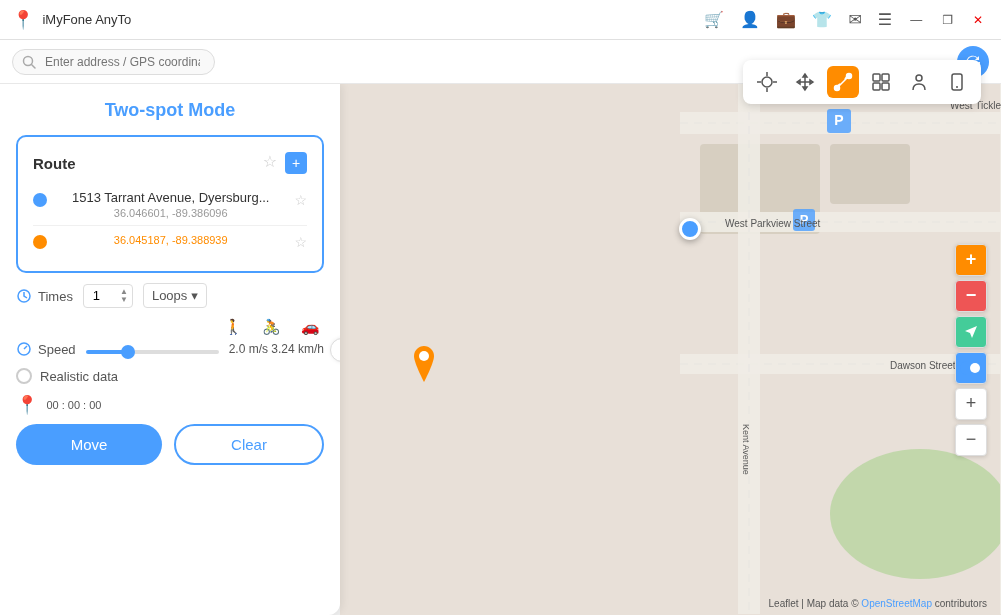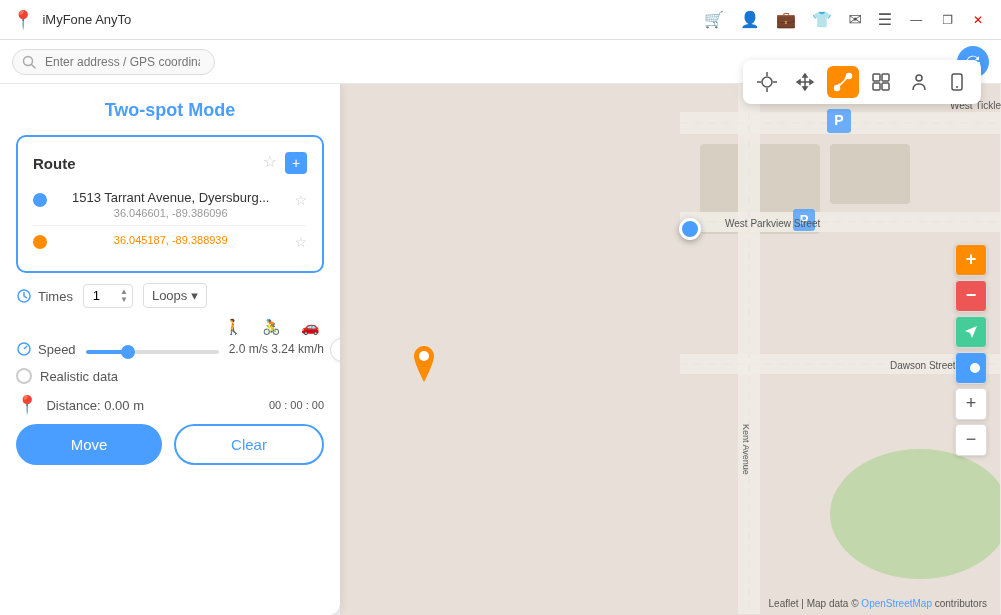--- a/index.html
+++ b/index.html
@@ -314,21 +314,20 @@
       </div>
     </div>
 
     <div class="realistic-row">
       <div class="radio-circle"></div>
       <span class="realistic-label">Realistic data</span>
     </div>
 
     <div class="distance-row">
       <span class="dist-pin">📍</span>
-      <span class="dist-text">Distance: 0.00 m</span>
       <span class="dist-time">00 : 00 : 00</span>
     </div>
 
     <div class="action-row">
       <button class="btn-move">Move</button>
       <button class="btn-clear">Clear</button>
     </div>
 
     <div class="collapse-arrow">‹</div>
   </div>

